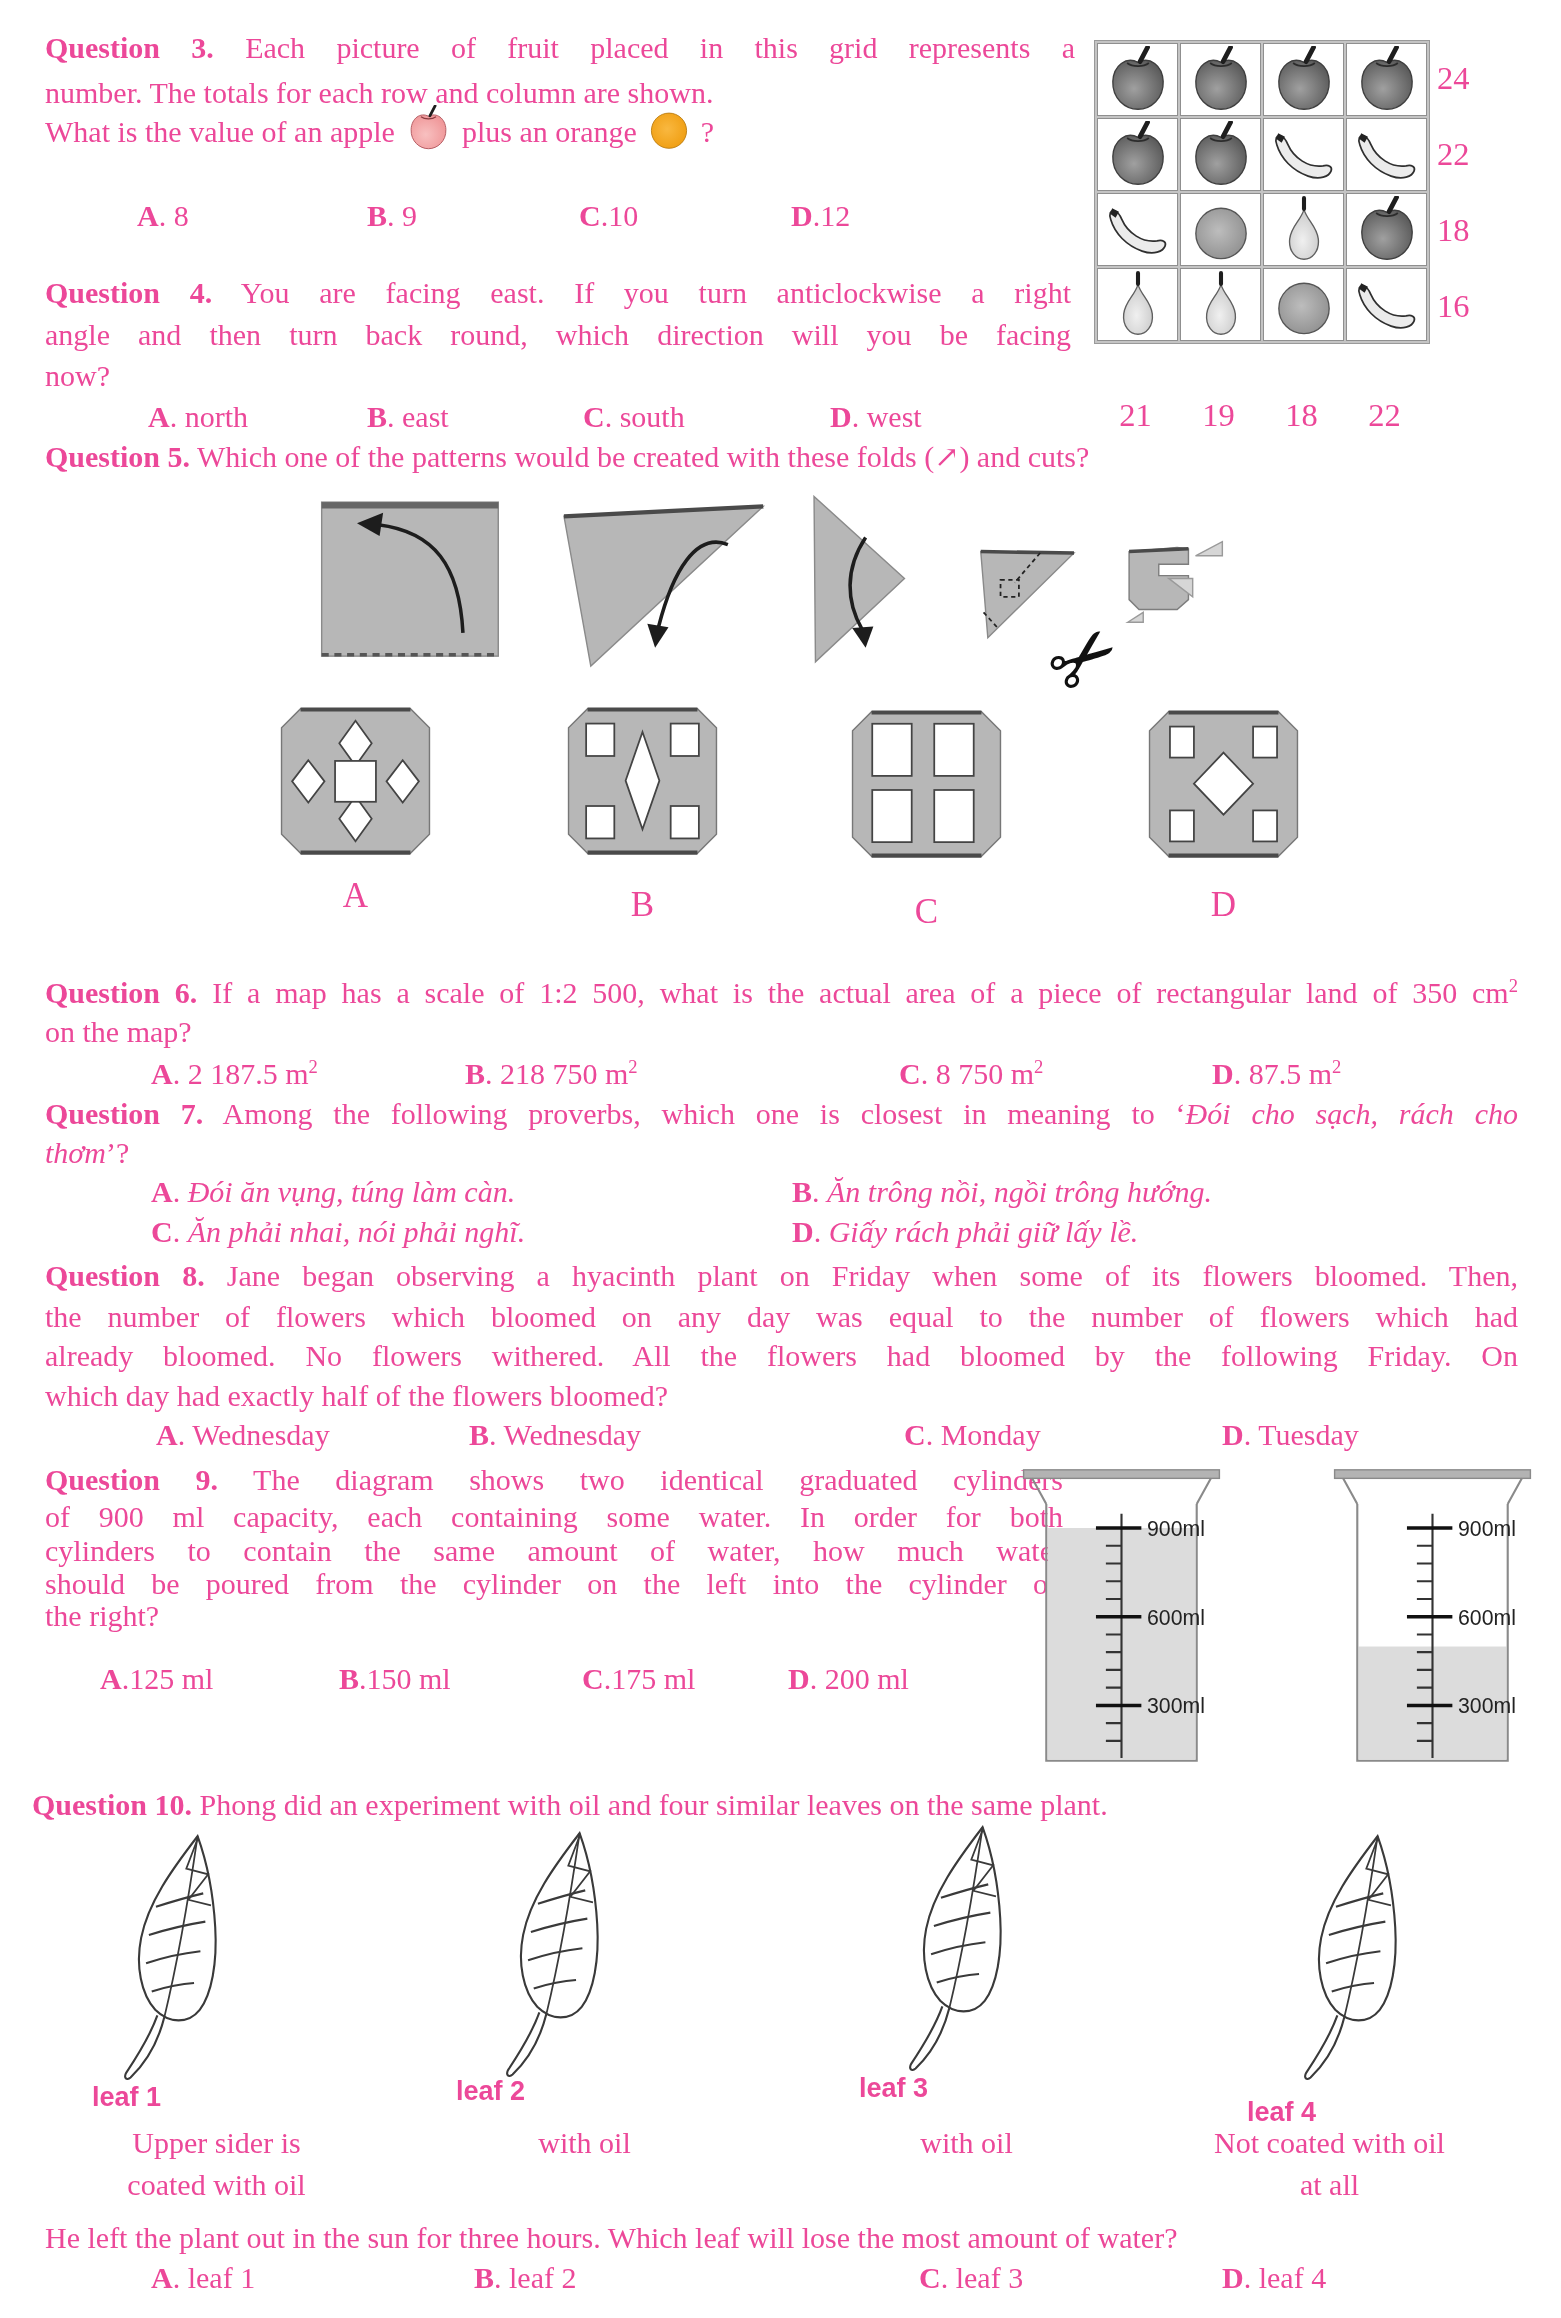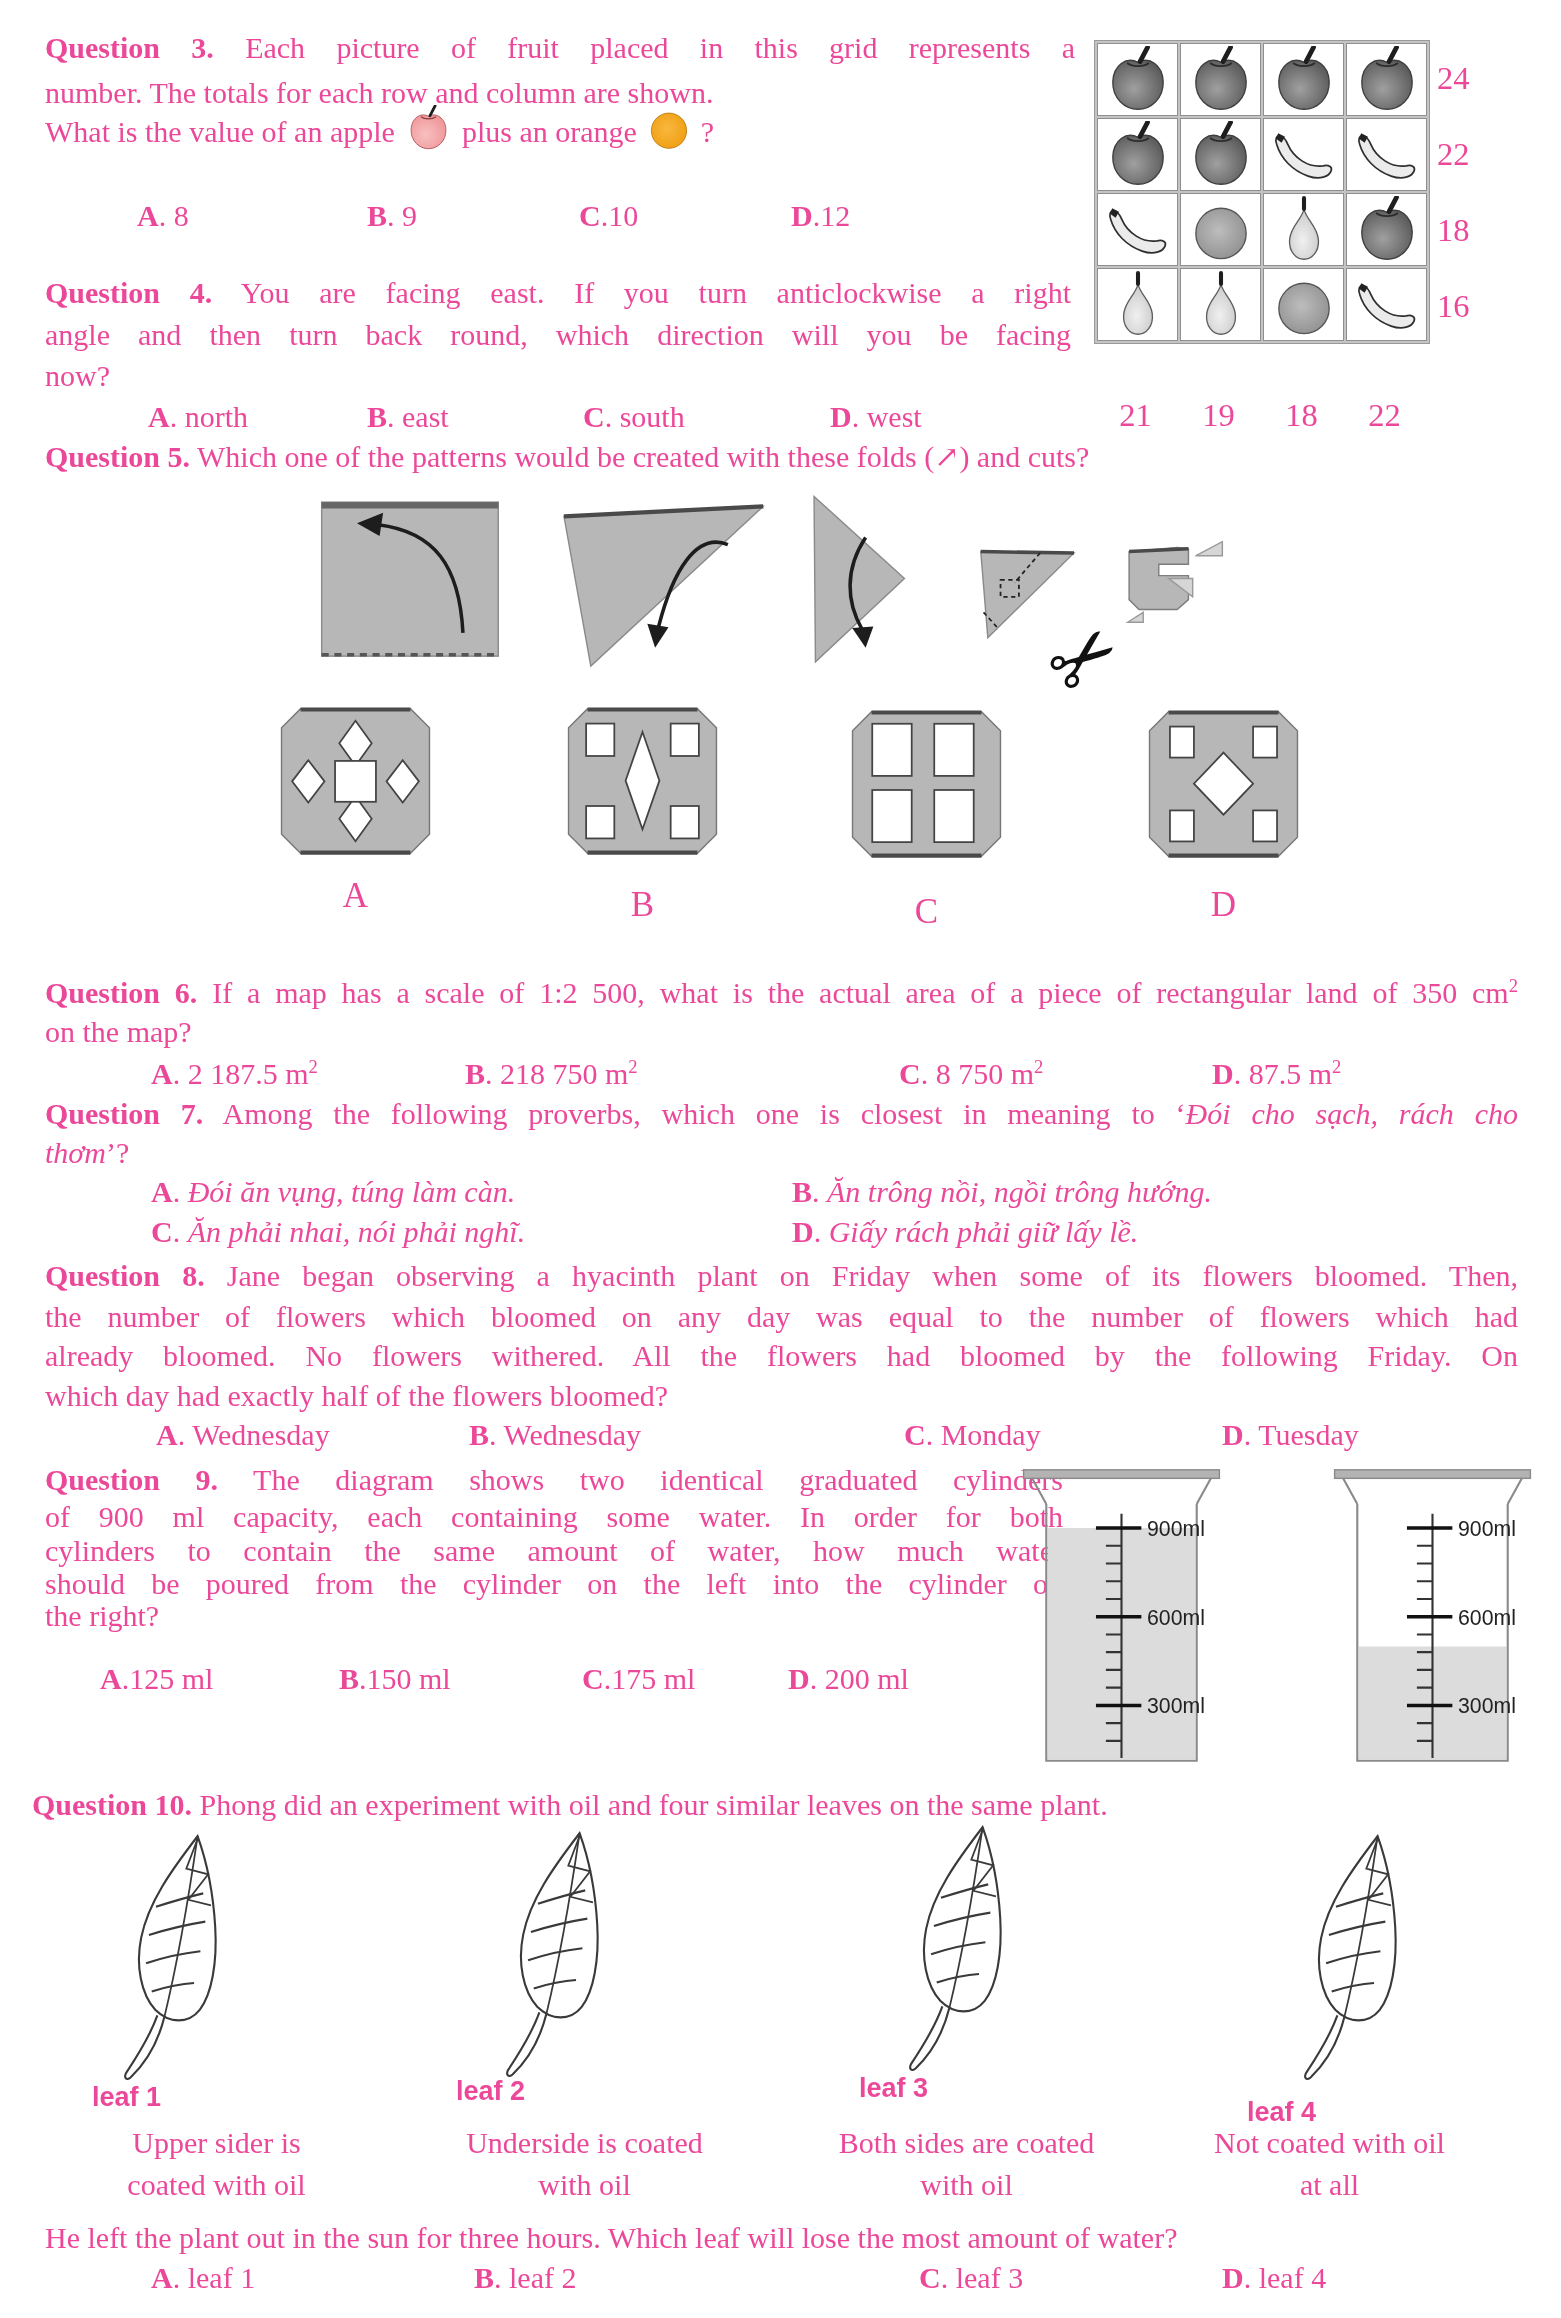--- a/index.html
+++ b/index.html
@@ -423,25 +423,23 @@
   <div class="leaflabel" style="left:92px;top:2082px">leaf 1</div>
   <div class="leaflabel" style="left:456px;top:2076px">leaf 2</div>
   <div class="leaflabel" style="left:859px;top:2073px">leaf 3</div>
   <div class="leaflabel" style="left:1247px;top:2097px">leaf 4</div>
 
   <div class="leafdesc" style="left:40px;top:2122px">
     <div>Upper sider is</div>
       <div>coated with oil</div>
   </div>
   <div class="leafdesc" style="left:408px;top:2122px">
-    <div>Underside is coated</div>
       <div>with oil</div>
   </div>
   <div class="leafdesc" style="left:790px;top:2122px">
-    <div>Both sides are coated</div>
       <div>with oil</div>
   </div>
   <div class="leafdesc" style="left:1153px;top:2122px">
     <div>Not coated with oil</div>
       <div>at all</div>
   </div>
 
   <div class="line" style="left:45px;top:2221px">He left the plant out in the sun for three hours. Which leaf will lose the most amount of water?</div>
   <div class="optrow" style="top:2261px">
     <span class="opt" style="left:151px"><b>A</b><span>. leaf 1</span></span>

